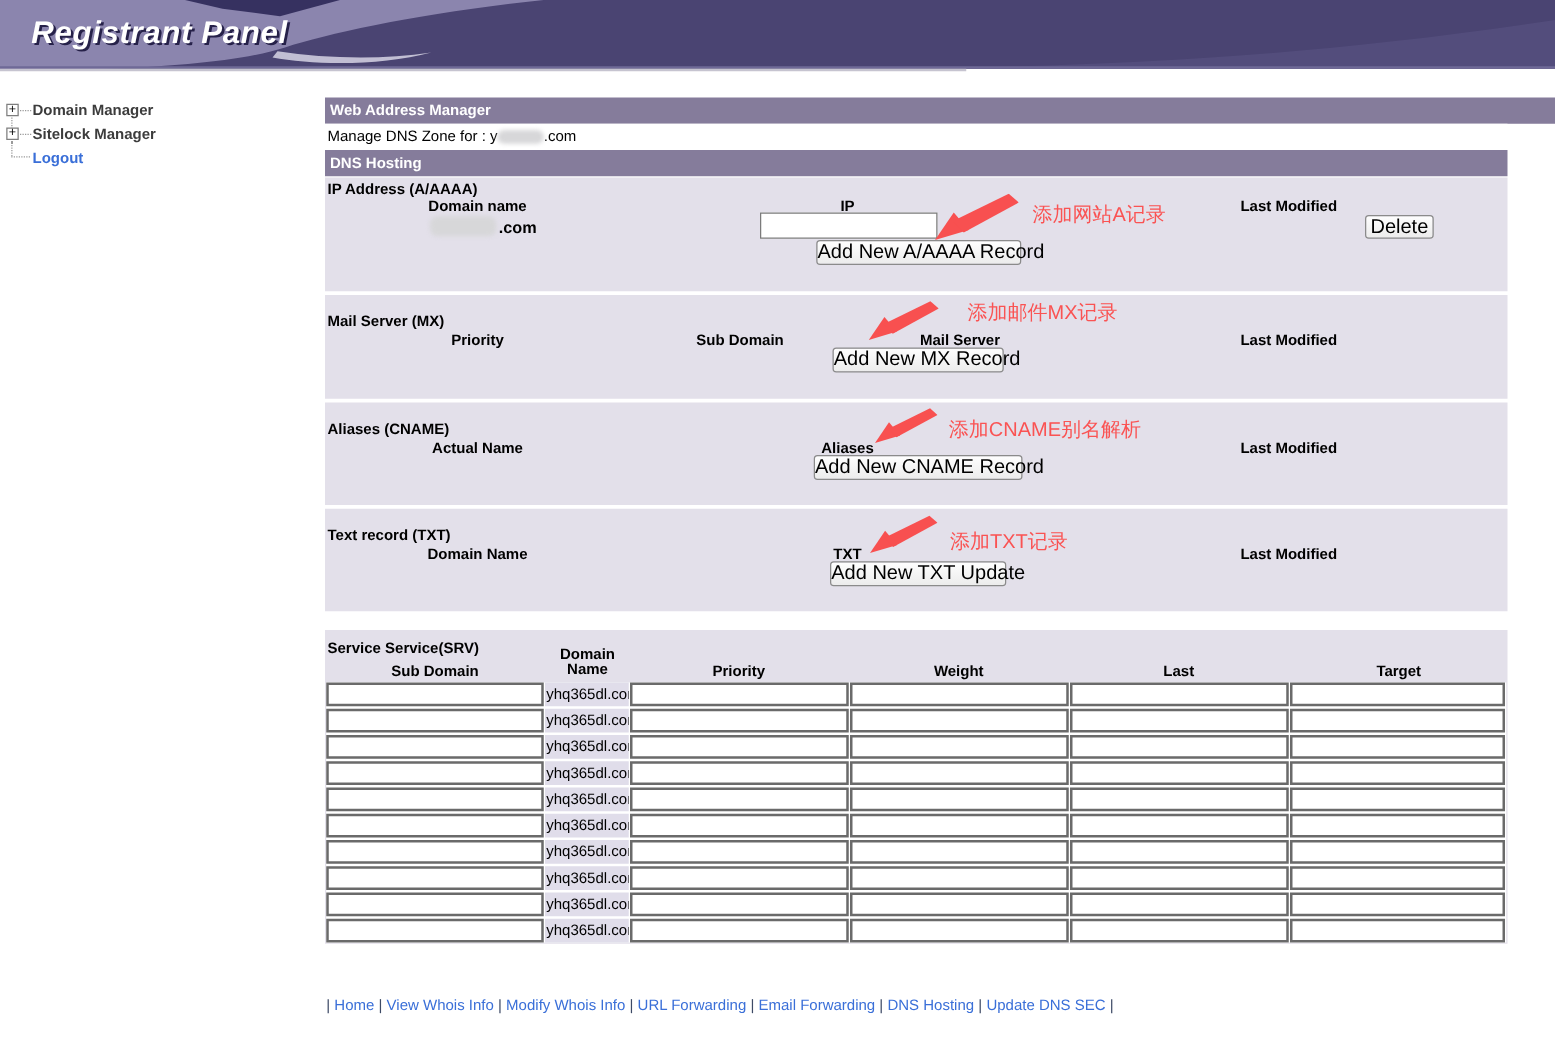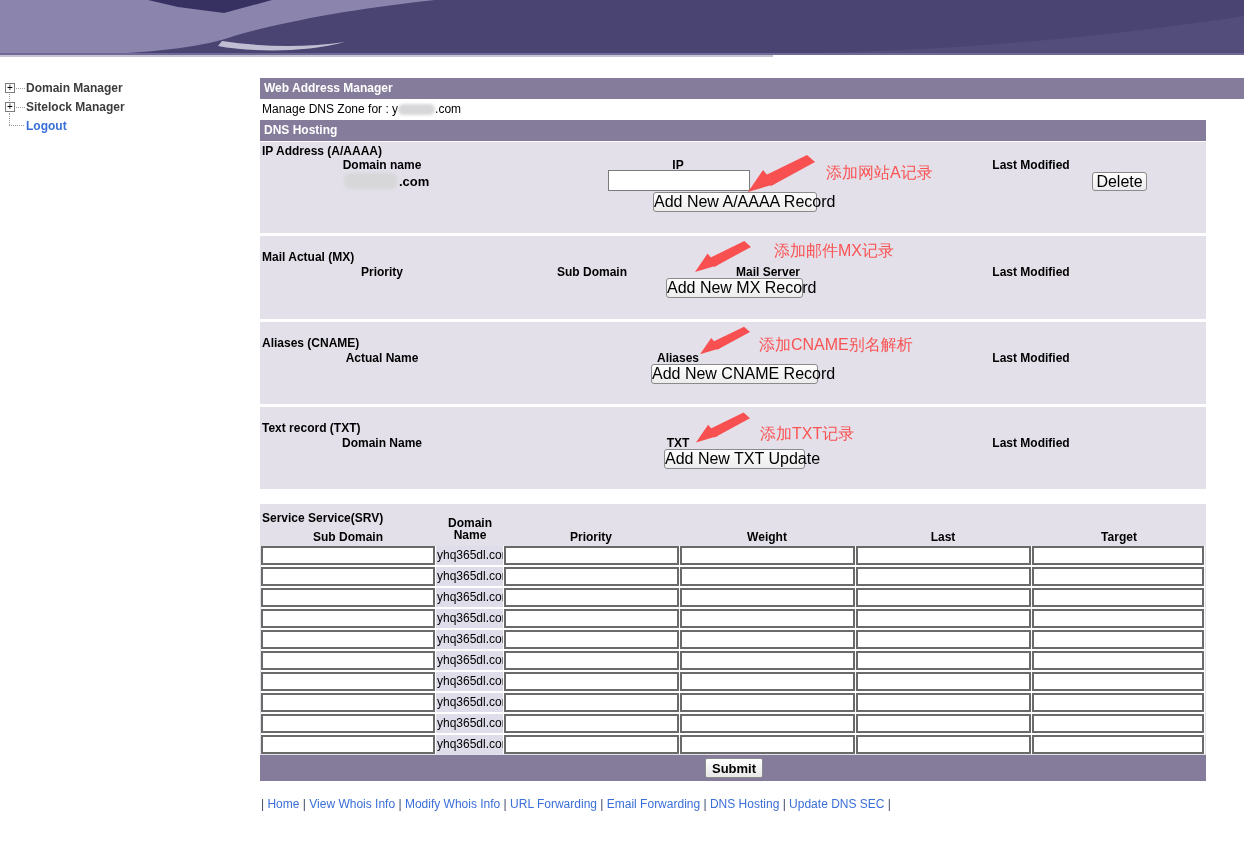--- a/index.html
+++ b/index.html
@@ -63,20 +63,21 @@
 <div id="page">
 
   <div class="header">
     <svg width="1244" height="55" viewBox="0 0 1244 55" aria-hidden="true">
       <path d="M0,0 L435,0 C340,10 265,26 228,38 C185,52 95,57 0,56 Z" fill="#8b85ae"></path>
       <path d="M148,0 L272,0 L224,13 L178,7 Z" fill="#363160"></path>
       <path d="M222,41 C262,47 305,48 345,42 C305,53 250,52 218,46 Z" fill="#d6d3e4" opacity="0.85"></path>
       <path d="M1244,16 C1020,50 840,55 640,55 L1244,55 Z" fill="#5b5586" opacity="0.5"></path>
       <rect x="0" y="53" width="1244" height="2" fill="#6f6997"></rect>
     </svg>
+    <div class="header-title">Registrant Panel</div>
   </div>
   <div class="header-shadow"></div>
 
   <div class="sidebar">
     <span class="plus" style="left:0;top:2px">+</span>
     <span class="hdots" style="left:11px;top:7px;width:9px"></span>
     <div class="tree-label" style="top:0">Domain Manager</div>
     <span class="vdots" style="left:4px;top:13px;height:9px"></span>
     <span class="plus" style="left:0;top:21px">+</span>
     <span class="hdots" style="left:11px;top:26px;width:9px"></span>
@@ -103,21 +104,21 @@
     <button class="btn" style="left:393px;top:50px;width:164px">Add New A/AAAA Record</button>
     <button class="btn" style="left:832px;top:30px;width:55px;height:19px">Delete</button>
     <svg class="arrow" style="left:488px;top:13px" width="67" height="37" viewBox="0 0 67 37">
       <polygon points="0,37 15,15 27,29" fill="#f85050"></polygon>
       <polygon points="14,22 59,0 67,7 23,31" fill="#f85050"></polygon>
     </svg>
     <div class="annotation" style="left:566px;top:22px">添加网站A记录</div>
   </div>
 
   <div class="section" style="top:236px;height:83px">
-    <div class="sec-title" style="top:14px">Mail Actual (MX)</div>
+    <div class="sec-title" style="top:14px">Mail Server (MX)</div>
     <div class="colhead" style="left:122px;top:29px">Priority</div>
     <div class="colhead" style="left:332px;top:29px">Sub Domain</div>
     <div class="colhead" style="left:508px;top:29px">Mail Server</div>
     <div class="colhead" style="left:771px;top:29px">Last Modified</div>
     <button class="btn" style="left:406px;top:42px;width:137px">Add New MX Record</button>
     <svg class="arrow" style="left:435px;top:2px" width="56" height="37" viewBox="0 0 67 37">
       <polygon points="0,37 15,15 27,29" fill="#f85050"></polygon>
       <polygon points="14,22 59,0 67,7 23,31" fill="#f85050"></polygon>
     </svg>
     <div class="annotation" style="left:514px;top:6px">添加邮件MX记录</div>
@@ -214,19 +215,16 @@
         <input type="text" class="cell-input" style="">
         <input type="text" class="cell-input" style="">
         <div class="srv-domain">yhq365dl.com</div>
         <input type="text" class="cell-input" style="">
         <input type="text" class="cell-input" style="">
         <input type="text" class="cell-input" style="">
         <input type="text" class="cell-input" style="">
       </div>
   </div>
 
-  <div class="submit-bar">
-    <button class="submit-btn">Submit</button>
-  </div>
 
   <div class="footer"><span class="sep">| </span><a class="flink">Home</a><span class="sep"> | </span><a class="flink">View Whois Info</a><span class="sep"> | </span><a class="flink">Modify Whois Info</a><span class="sep"> | </span><a class="flink">URL Forwarding</a><span class="sep"> | </span><a class="flink">Email Forwarding</a><span class="sep"> | </span><a class="flink">DNS Hosting</a><span class="sep"> | </span><a class="flink">Update DNS SEC</a><span class="sep"> | </span></div>
 
 </div>
 
 </body></html>

